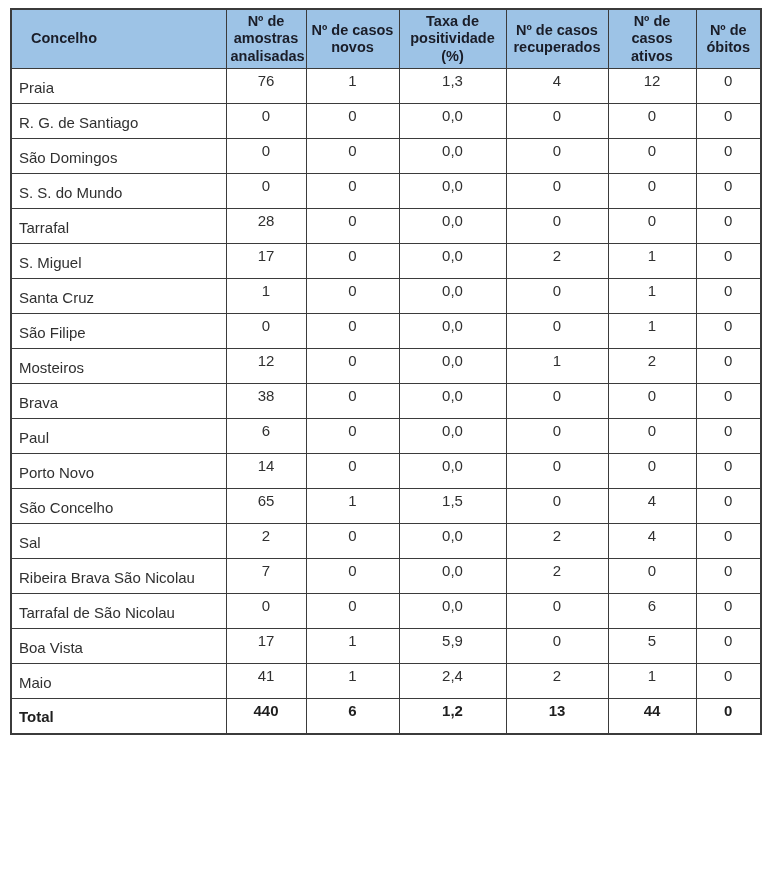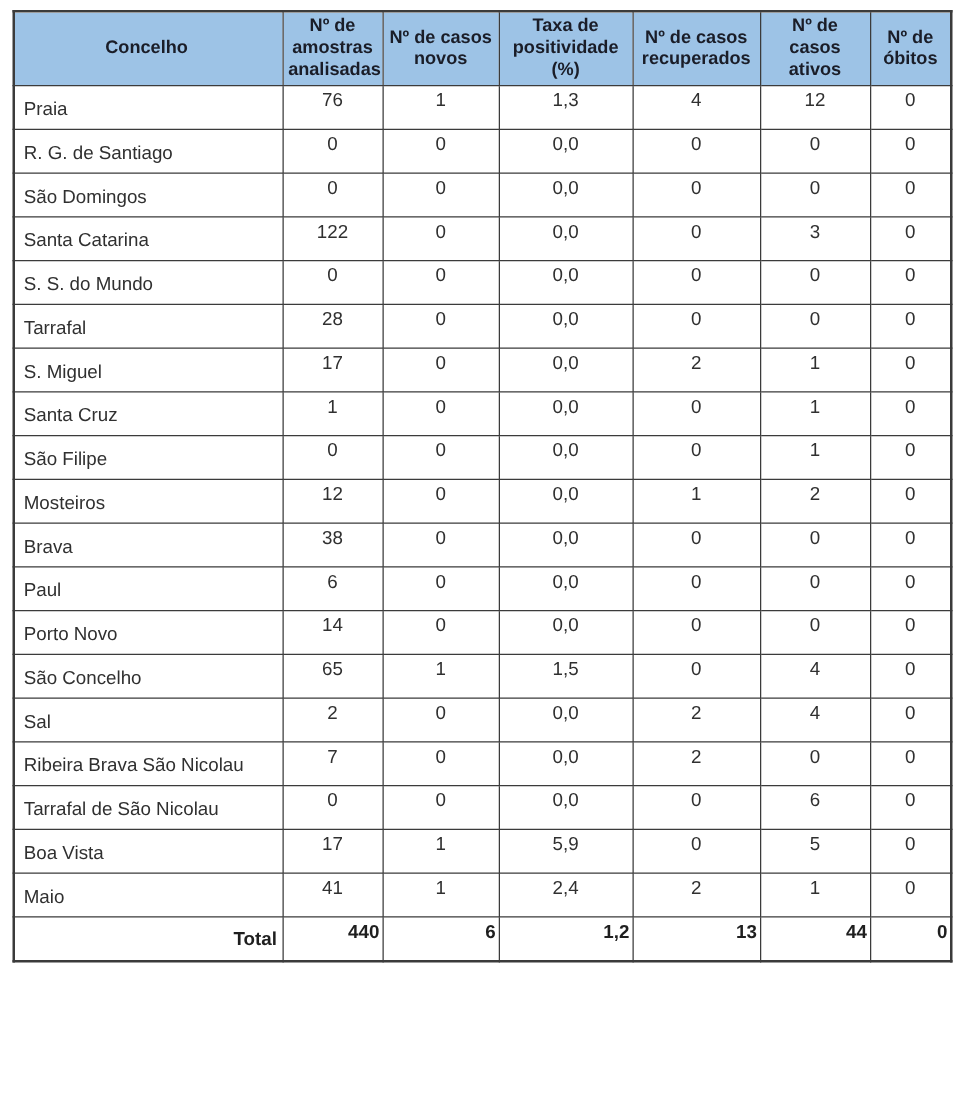--- a/index.html
+++ b/index.html
@@ -40,22 +40,22 @@
     background:var(--header-bg);
     color:var(--header-text);
     font-weight:bold;
     font-size:14.5px;
     line-height:1.2;
     text-align:center;
     vertical-align:middle;
     padding:3px 4px;
   }
   .covid-table thead th.col-name{
-    text-align:center;
-    padding-left:1px;
+    text-align:left;
+    padding-left:19px;
   }
   .covid-table tbody tr{
     height:35px;
     margin-top:18px;
   }
   .covid-table tbody td{
     color:var(--body-text);
     font-size:15px;
   }
   .covid-table td.name-cell{
@@ -64,21 +64,20 @@
     padding:6px 4px 4px 7px;
   }
   .covid-table td.num-cell{
     text-align:center;
     vertical-align:top;
     padding:3px 2px 4px 2px;
   }
   .covid-table tr.total-row td{
     font-weight:bold;
     color:#1F1F1F;
-    text-align:right;
   }
 </style>
 </head>
 <body>
 
 <div class="page">
   <table class="covid-table">
     <colgroup>
         <col style="width: 215px;">
         <col style="width: 80px;">
@@ -121,29 +120,20 @@
         <tr>
           <td class="name-cell">São Domingos</td>
           <td class="num-cell">0</td>
           <td class="num-cell">0</td>
           <td class="num-cell">0,0</td>
           <td class="num-cell">0</td>
           <td class="num-cell">0</td>
           <td class="num-cell">0</td>
         </tr>
         <tr>
-          <td class="name-cell">Santa Catarina</td>
-          <td class="num-cell">122</td>
-          <td class="num-cell">0</td>
-          <td class="num-cell">0,0</td>
-          <td class="num-cell">0</td>
-          <td class="num-cell">3</td>
-          <td class="num-cell">0</td>
-        </tr>
-        <tr>
           <td class="name-cell">S. S. do Mundo</td>
           <td class="num-cell">0</td>
           <td class="num-cell">0</td>
           <td class="num-cell">0,0</td>
           <td class="num-cell">0</td>
           <td class="num-cell">0</td>
           <td class="num-cell">0</td>
         </tr>
         <tr>
           <td class="name-cell">Tarrafal</td>

